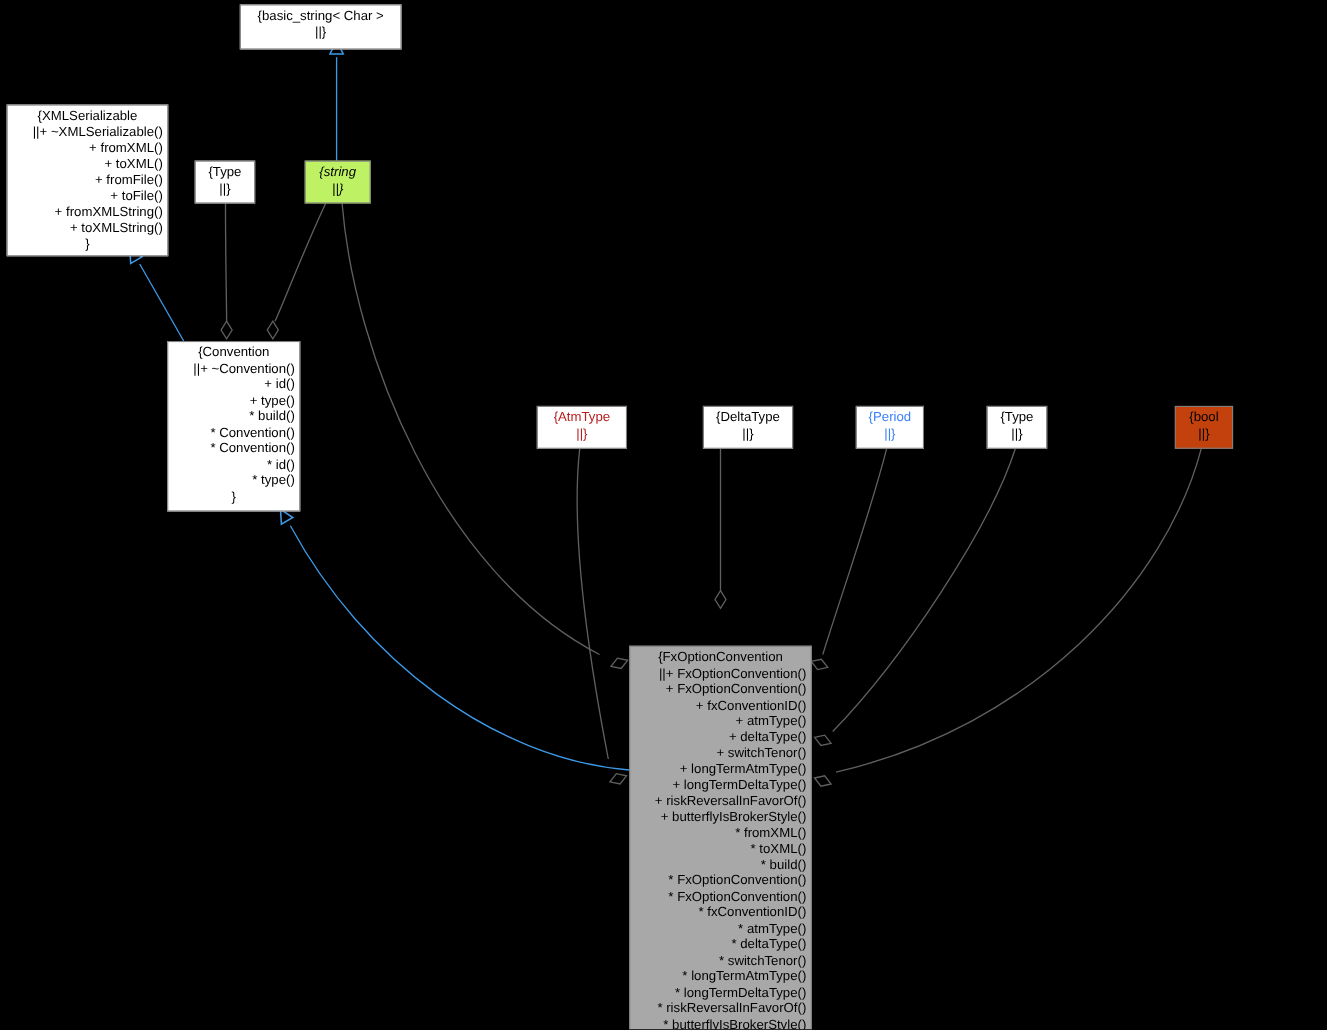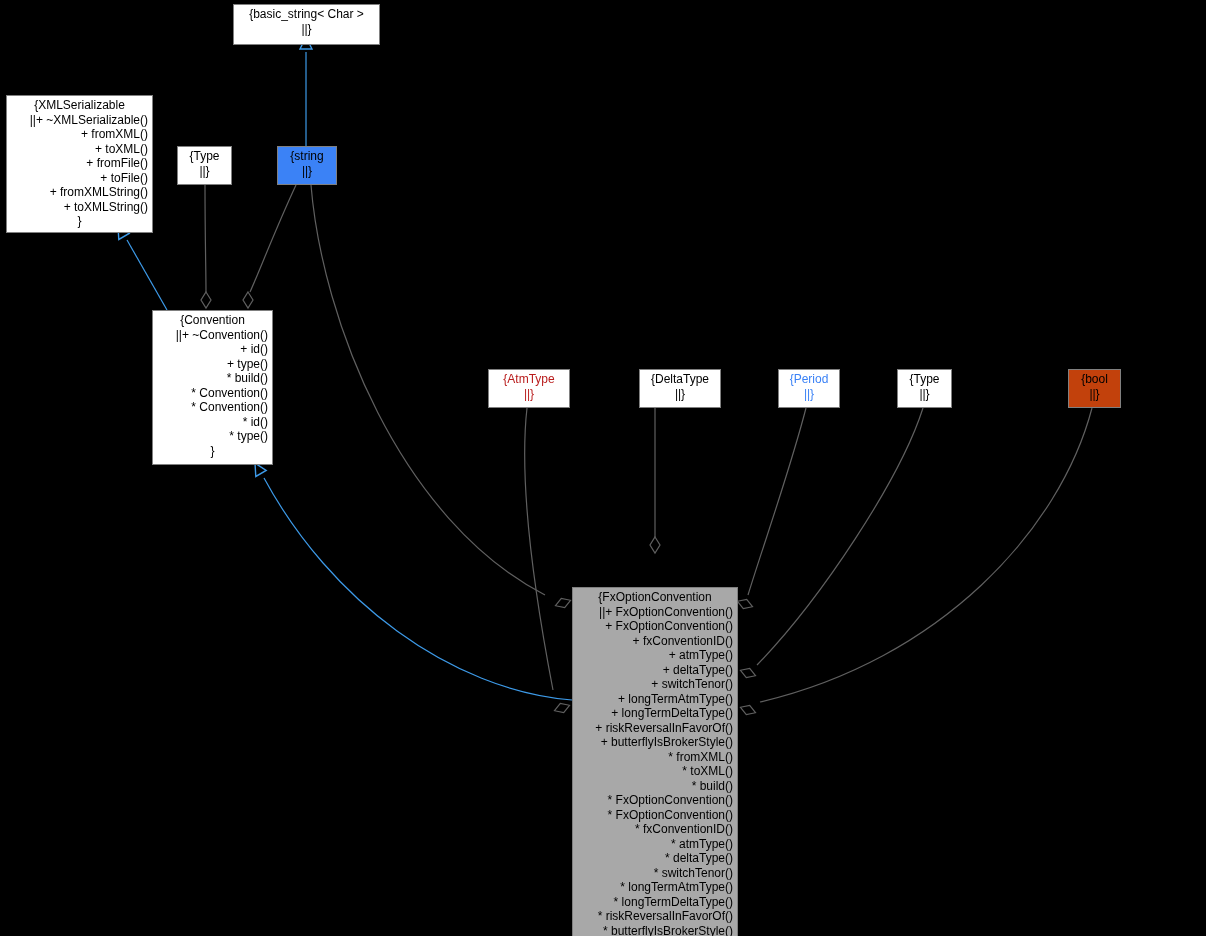--- a/index.html
+++ b/index.html
@@ -75,24 +75,24 @@
         <path d="M 0,-8 L 5,0 L 0,8 L -5,0 Z" fill="#000000" stroke="#606060" stroke-width="1.2" transform="translate(248,300) rotate(0)"></path>
         <path d="M 0,-8 L 5,0 L 0,8 L -5,0 Z" fill="#000000" stroke="#606060" stroke-width="1.2" transform="translate(563,603) rotate(70)"></path>
         <path d="M 0,-8 L 5,0 L 0,8 L -5,0 Z" fill="#000000" stroke="#606060" stroke-width="1.2" transform="translate(562,708) rotate(70)"></path>
         <path d="M 0,-8 L 5,0 L 0,8 L -5,0 Z" fill="#000000" stroke="#606060" stroke-width="1.2" transform="translate(655,545) rotate(0)"></path>
         <path d="M 0,-8 L 5,0 L 0,8 L -5,0 Z" fill="#000000" stroke="#606060" stroke-width="1.2" transform="translate(745,604) rotate(-70)"></path>
         <path d="M 0,-8 L 5,0 L 0,8 L -5,0 Z" fill="#000000" stroke="#606060" stroke-width="1.2" transform="translate(748,673) rotate(-70)"></path>
         <path d="M 0,-8 L 5,0 L 0,8 L -5,0 Z" fill="#000000" stroke="#606060" stroke-width="1.2" transform="translate(748,710) rotate(-70)"></path>
       </g>
   </svg>
   <div id="nodes-layer">
-      <div class="uml-box centered" style="left: 233px; top: 4px; width: 147px; height: 41px; background: rgb(255, 255, 255); border-color: rgb(128, 128, 128); color: rgb(0, 0, 0);"><span class="b-title">{basic_string&lt; Char &gt;</span><span class="b-foot">||}</span></div>
+      <div class="uml-box centered" style="left: 218px; top: 4px; width: 147px; height: 41px; background: rgb(255, 255, 255); border-color: rgb(128, 128, 128); color: rgb(0, 0, 0);"><span class="b-title">{basic_string&lt; Char &gt;</span><span class="b-foot">||}</span></div>
       <div class="uml-box" style="left: 6px; top: 95px; width: 147px; height: 138px; background: rgb(255, 255, 255); border-color: rgb(128, 128, 128); color: rgb(0, 0, 0);"><span class="b-title">{XMLSerializable</span><span class="b-line">||+ ~XMLSerializable()</span><span class="b-line">+ fromXML()</span><span class="b-line">+ toXML()</span><span class="b-line">+ fromFile()</span><span class="b-line">+ toFile()</span><span class="b-line">+ fromXMLString()</span><span class="b-line">+ toXMLString()</span><span class="b-foot">}</span></div>
       <div class="uml-box centered" style="left: 177px; top: 146px; width: 55px; height: 39px; background: rgb(255, 255, 255); border-color: rgb(128, 128, 128); color: rgb(0, 0, 0);"><span class="b-title">{Type</span><span class="b-foot">||}</span></div>
-      <div class="uml-box centered" style="left: 277px; top: 146px; width: 60px; height: 39px; background: #3b82f6; border-color: rgb(128, 128, 128); color: rgb(0, 0, 0);"><span class="b-title">{string</span><span class="b-foot">||}</span></div>
+      <div class="uml-box centered" style="left: 277px; top: 146px; width: 60px; height: 39px; background: #bef264; border-color: rgb(128, 128, 128); color: rgb(0, 0, 0); font-style: italic;"><span class="b-title">{string</span><span class="b-foot">||}</span></div>
       <div class="uml-box" style="left: 152px; top: 310px; width: 121px; height: 155px; background: rgb(255, 255, 255); border-color: rgb(128, 128, 128); color: rgb(0, 0, 0);"><span class="b-title">{Convention</span><span class="b-line">||+ ~Convention()</span><span class="b-line">+ id()</span><span class="b-line">+ type()</span><span class="b-line">* build()</span><span class="b-line">* Convention()</span><span class="b-line">* Convention()</span><span class="b-line">* id()</span><span class="b-line">* type()</span><span class="b-foot">}</span></div>
       <div class="uml-box centered" style="left: 488px; top: 369px; width: 82px; height: 39px; background: rgb(255, 255, 255); border-color: rgb(128, 128, 128); color: #b91c1c;"><span class="b-title">{AtmType</span><span class="b-foot">||}</span></div>
       <div class="uml-box centered" style="left: 614px; top: 369px; width: 82px; height: 39px; background: rgb(255, 255, 255); border-color: rgb(128, 128, 128); color: rgb(0, 0, 0); margin-left: 25px;"><span class="b-title">{DeltaType</span><span class="b-foot">||}</span></div>
       <div class="uml-box centered" style="left: 778px; top: 369px; width: 62px; height: 39px; background: rgb(255, 255, 255); border-color: rgb(128, 128, 128); color: #3b82f6;"><span class="b-title">{Period</span><span class="b-foot">||}</span></div>
       <div class="uml-box centered" style="left: 897px; top: 369px; width: 55px; height: 39px; background: rgb(255, 255, 255); border-color: rgb(128, 128, 128); color: rgb(0, 0, 0);"><span class="b-title">{Type</span><span class="b-foot">||}</span></div>
       <div class="uml-box centered" style="left: 1068px; top: 369px; width: 53px; height: 39px; background: #c2410c; border-color: rgb(128, 128, 128); color: rgb(0, 0, 0);"><span class="b-title">{bool</span><span class="b-foot">||}</span></div>
       <div class="uml-box filled" style="left: 572px; top: 555px; width: 166px; height: 377px; background: rgb(168, 168, 168); border-color: rgb(128, 128, 128); color: rgb(0, 0, 0);"><span class="b-title">{FxOptionConvention</span><span class="b-line">||+ FxOptionConvention()</span><span class="b-line">+ FxOptionConvention()</span><span class="b-line">+ fxConventionID()</span><span class="b-line">+ atmType()</span><span class="b-line">+ deltaType()</span><span class="b-line">+ switchTenor()</span><span class="b-line">+ longTermAtmType()</span><span class="b-line">+ longTermDeltaType()</span><span class="b-line">+ riskReversalInFavorOf()</span><span class="b-line">+ butterflyIsBrokerStyle()</span><span class="b-line">* fromXML()</span><span class="b-line">* toXML()</span><span class="b-line">* build()</span><span class="b-line">* FxOptionConvention()</span><span class="b-line">* FxOptionConvention()</span><span class="b-line">* fxConventionID()</span><span class="b-line">* atmType()</span><span class="b-line">* deltaType()</span><span class="b-line">* switchTenor()</span><span class="b-line">* longTermAtmType()</span><span class="b-line">* longTermDeltaType()</span><span class="b-line">* riskReversalInFavorOf()</span><span class="b-line">* butterflyIsBrokerStyle()</span><span class="b-foot">}</span></div>
     </div>
 </div>
 

